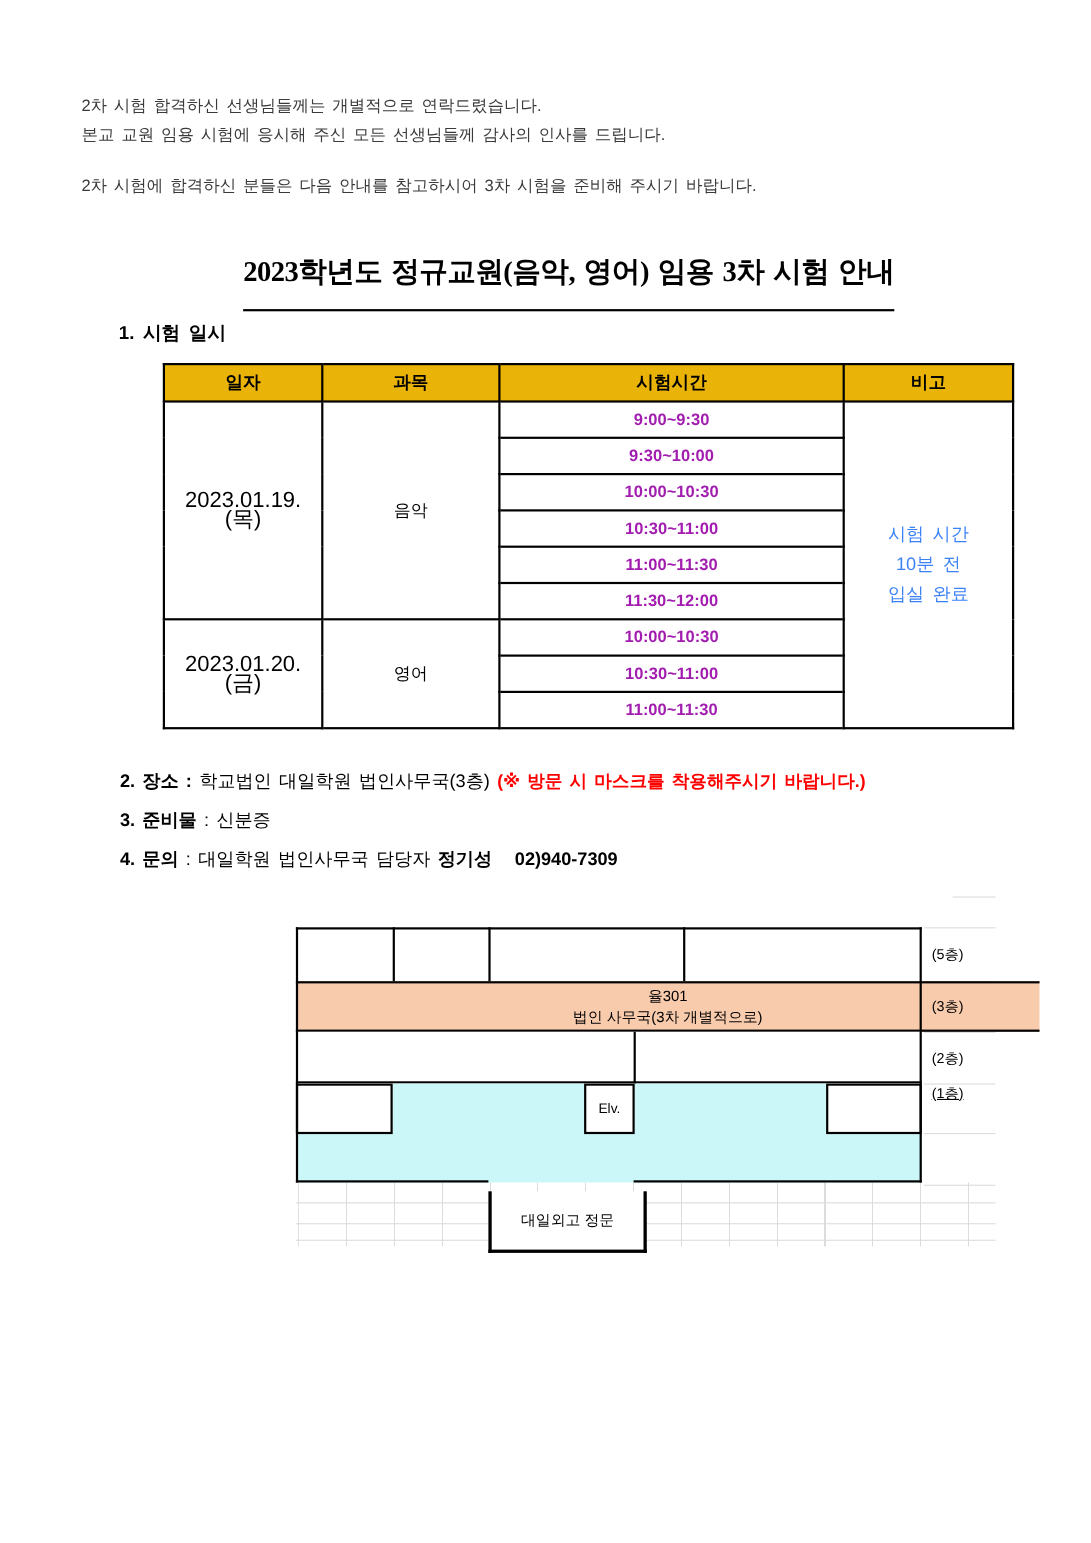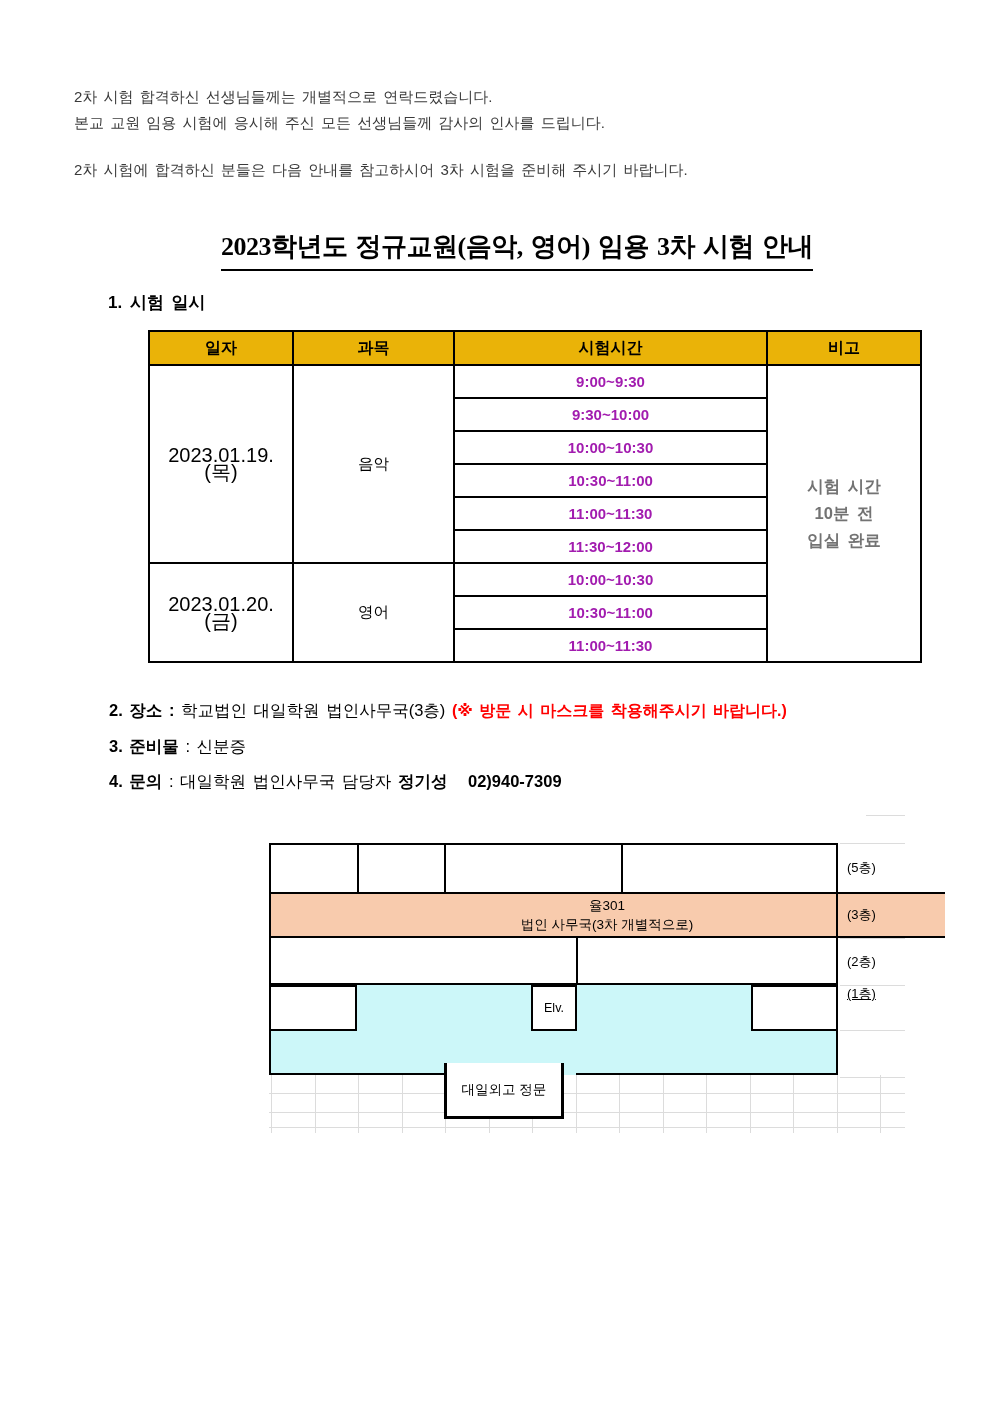--- a/index.html
+++ b/index.html
@@ -7,34 +7,34 @@
         font-family:"Liberation Sans","DejaVu Sans",sans-serif;color:#000;margin-left:21px;}
 
   
   .intro{position:absolute;left:53px;top:84px;font-size:15px;color:#3a3a3a;line-height:26px;word-spacing:2px;}
   .intro p{margin:0;}
   .intro p.gap{margin-top:21px;}
 
   
   .title-row{position:absolute;top:229px;left:0;width:992px;text-align:center;}
   .title-text{font-family:"Liberation Serif","DejaVu Serif",serif;font-size:26px;font-weight:600;
-              letter-spacing:-0.5px;word-spacing:2px;border-bottom:2px solid #000;padding-bottom:8px;}
+              letter-spacing:-0.5px;word-spacing:2px;border-bottom:2px solid #000;padding-bottom:20px;}
 
   
   .sec-heading{position:absolute;left:87px;top:291px;font-size:17px;font-weight:bold;word-spacing:3px;}
 
   
   .table-wrap{position:absolute;left:127px;top:330px;}
   table.sched{border-collapse:collapse;table-layout:fixed;width:772px;}
   table.sched th,table.sched td{border:2px solid #000;padding:0;text-align:center;vertical-align:middle;}
   table.sched th{height:32px;background:#eab308;font-size:16px;font-weight:bold;word-spacing:1px;}
   td.time{height:31px;color:#a21caf;font-weight:bold;font-size:15px;}
   td.date{font-size:20px;font-weight:normal;white-space:pre-line;line-height:17px;}
   td.subj{font-size:15.5px;}
-  td.note{color:#737373;font-weight:bold;font-size:16.5px;white-space:pre-line;line-height:27px;word-spacing:3px;}
+  td.note{color:#3b82f6;font-weight:normal;font-size:16.5px;white-space:pre-line;line-height:27px;word-spacing:3px;}
 
   
   .info{position:absolute;left:88px;top:699px;font-size:16.5px;line-height:22px;word-spacing:2px;}
   .info p{margin:0 0 13px 0;}
   .b{font-weight:bold;}
   .red{color:#FF0000;font-weight:bold;font-size:16px;}
   .phone{font-weight:bold;margin-left:14px;}
 
   
   .bldg{position:absolute;left:248px;top:843px;width:569px;height:232px;font-size:13.5px;}
@@ -46,21 +46,21 @@
   .outline{left:0;top:0;width:569px;height:232px;border:2px solid #000;border-bottom:none;z-index:3;pointer-events:none;}
   .bseg{height:2px;background:#000;top:230px;z-index:3;}
   .f5{left:0;top:0;width:569px;height:49px;background:#fff;z-index:1;}
   .f3{left:0;top:49px;width:676px;height:46px;background:#F8CBAD;border-top:2px solid #000;border-bottom:2px solid #000;
       z-index:1;display:flex;flex-direction:column;align-items:center;justify-content:center;line-height:19px;}
   .f2{left:0;top:95px;width:569px;height:47px;background:#fff;border-bottom:2px solid #000;z-index:1;}
   .f1{left:0;top:142px;width:569px;height:90px;background:#CCF7F9;z-index:1;}
   .vline{width:2px;background:#000;z-index:2;}
   .wbox{background:#fff;border:2px solid #000;z-index:2;}
   .elv{display:flex;align-items:center;justify-content:center;font-size:12.5px;}
-  .gate{left:175px;top:220px;width:120px;height:56px;background:#fff;border:3px solid #000;border-top:none;z-index:2;
+  .gate{left:175px;top:240px;width:144px;height:56px;background:#fff;border:3px solid #000;border-top:none;z-index:2;
         display:flex;align-items:center;justify-content:center;}
   .flabel{position:absolute;left:578px;white-space:nowrap;font-size:13px;z-index:1;
           display:flex;align-items:center;}
 </style>
 </head>
 <body>
 
 <div class="page">
 
   <div class="intro">

